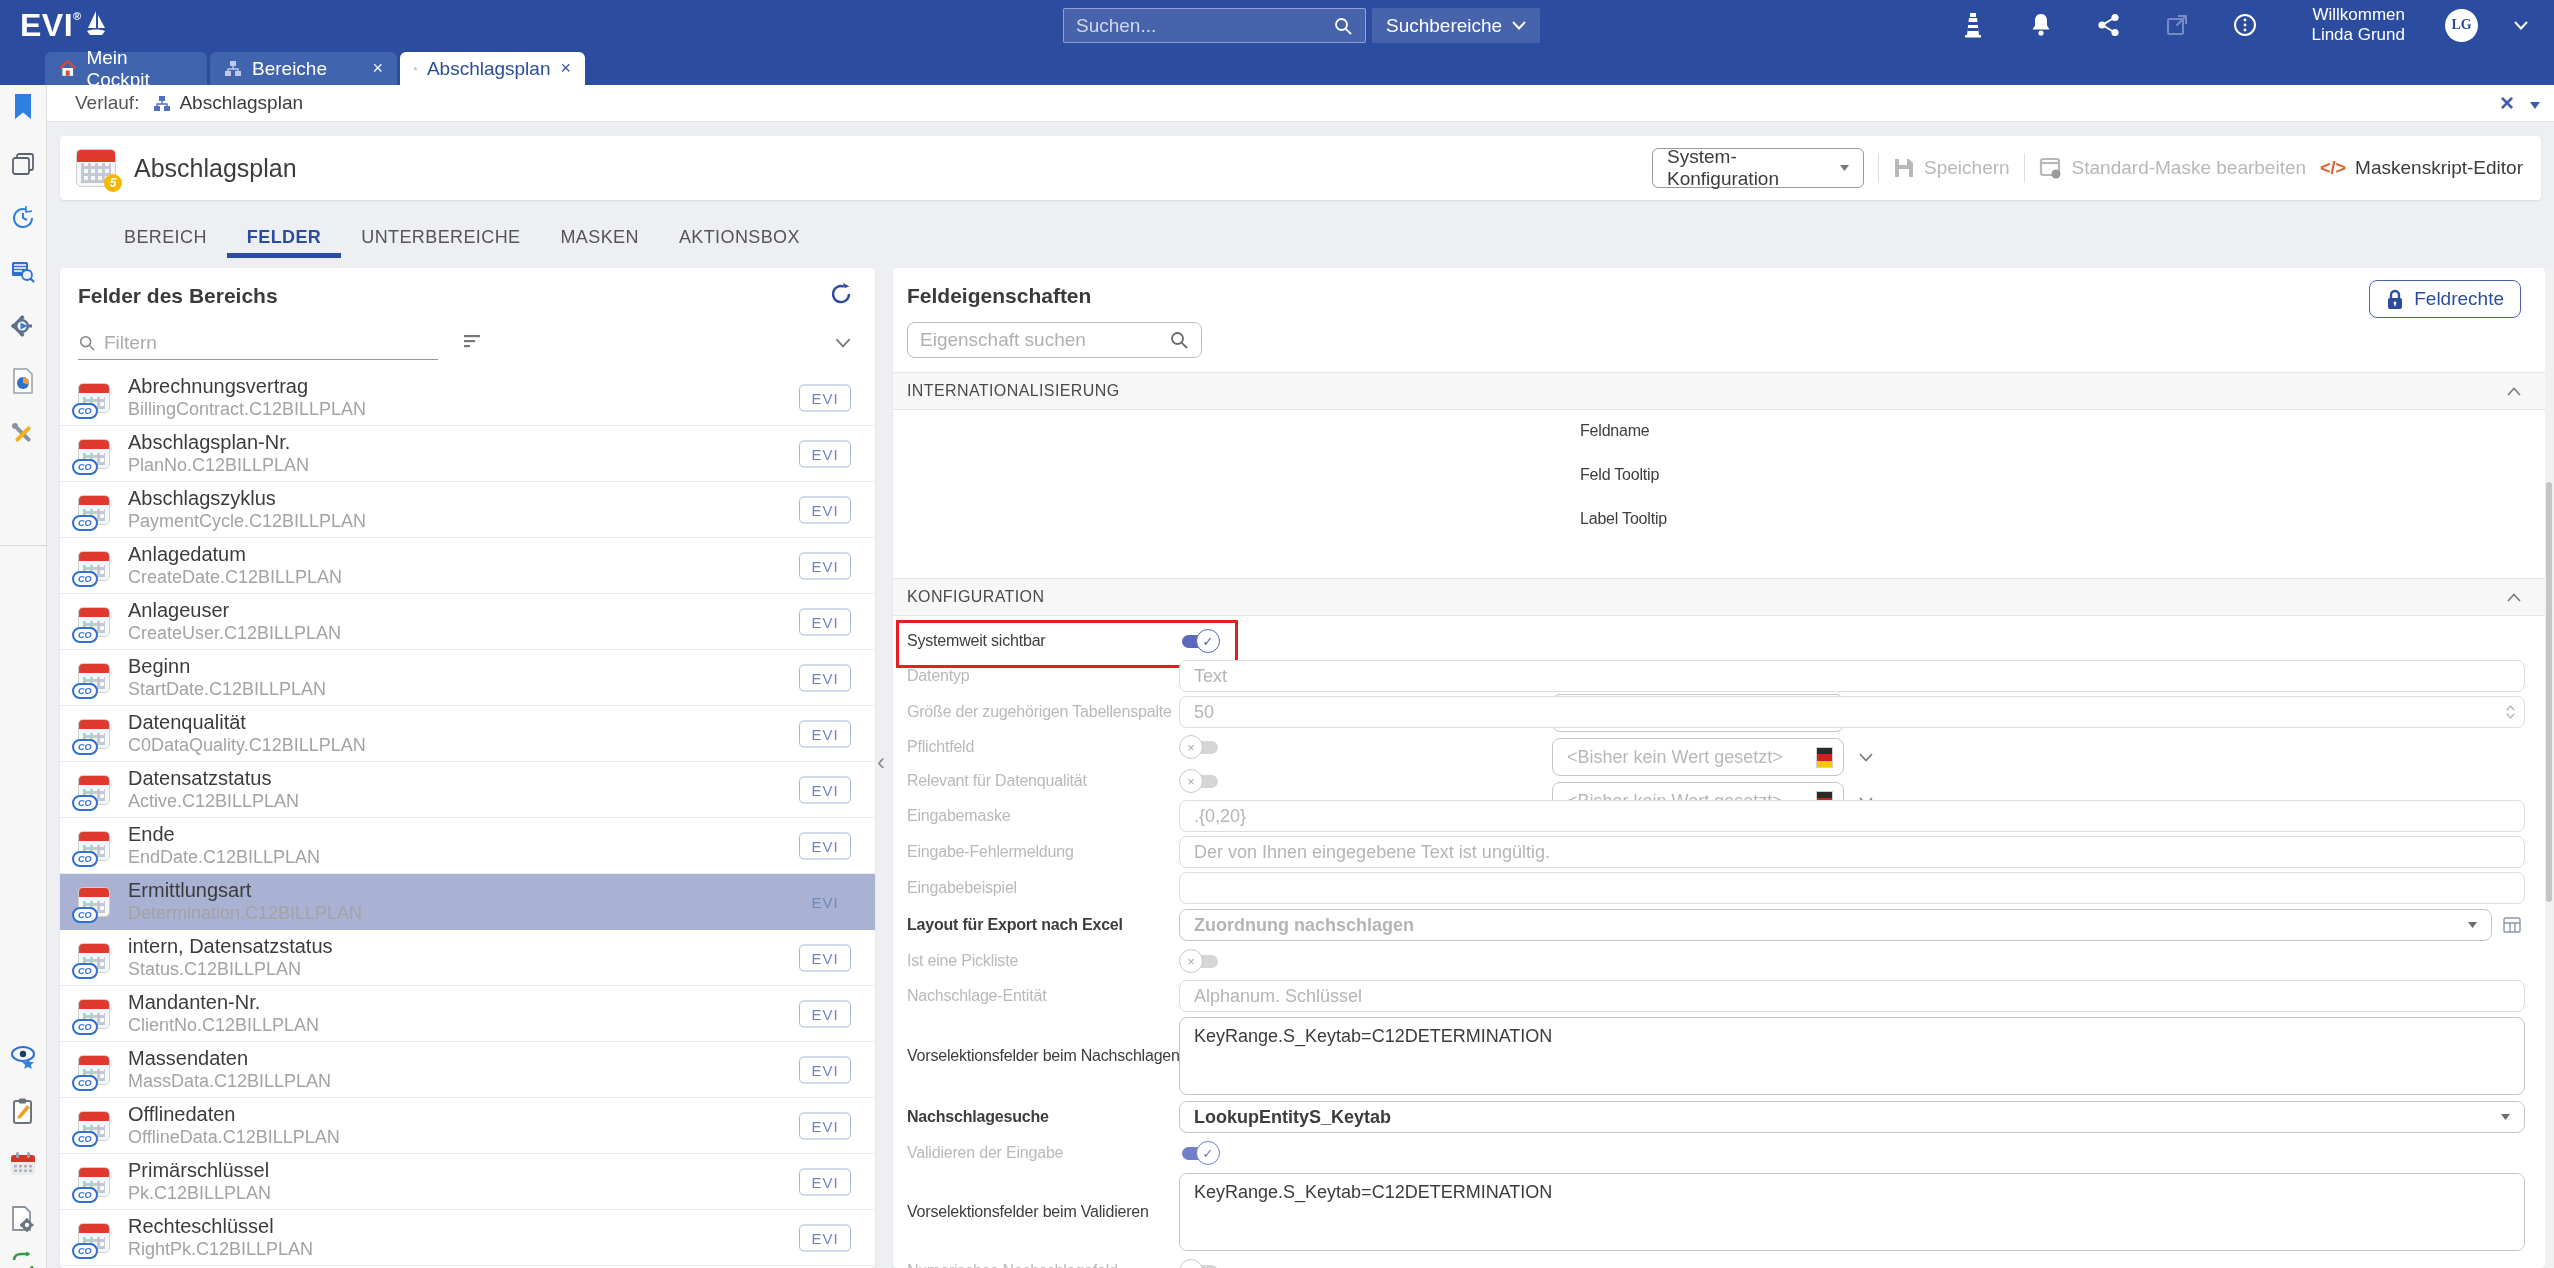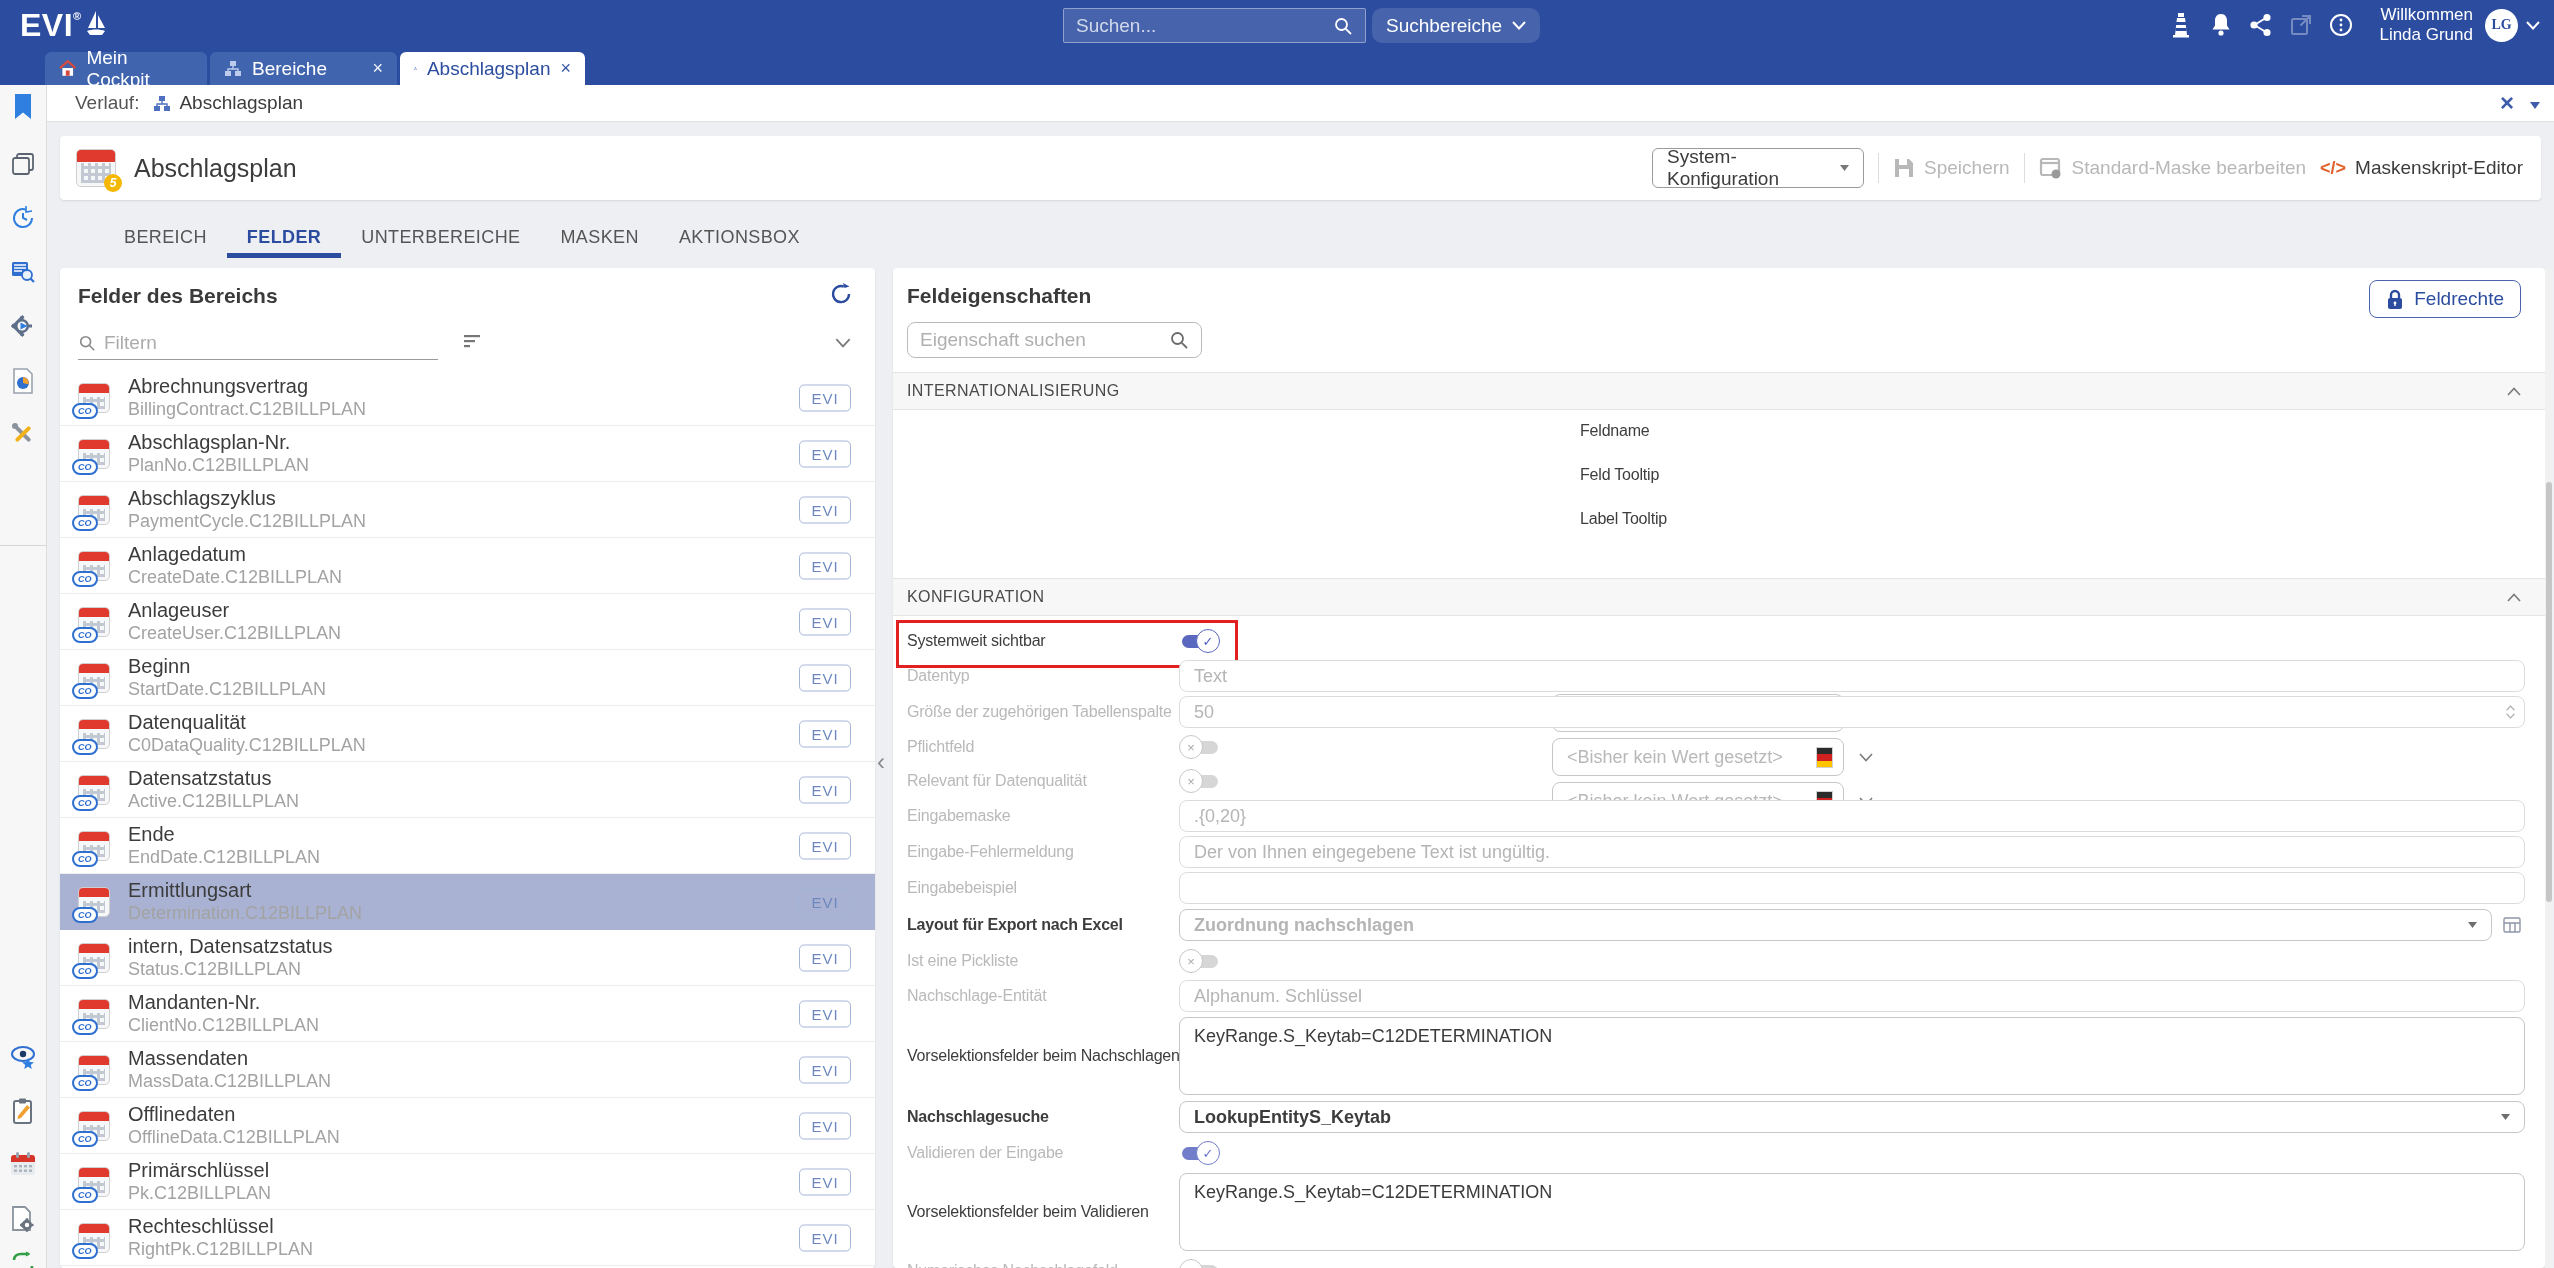--- a/index.html
+++ b/index.html
@@ -12,23 +12,23 @@
   .logo { position:absolute; left:20px; top:7px; color:#fff; font-size:32px; font-weight:bold;
     letter-spacing:.5px; display:flex; align-items:flex-start; }
   .logo sup { font-size:11px; margin-top:3px; }
   .logo svg { margin-left:2px; margin-top:2px; }
   .g-search { position:absolute; left:1063px; top:8px; width:303px; height:35px;
     background:rgba(255,255,255,.13); border:1px solid rgba(255,255,255,.4); border-radius:2px;
     display:flex; align-items:center; padding:0 12px; }
   .g-search input { flex:1; background:transparent; border:none; outline:none; color:#fff; font-size:19px; }
   .g-search input::placeholder { color:rgba(255,255,255,.75); }
   .scope-btn { position:absolute; left:1372px; top:8px; height:35px; padding:0 14px;
-    background:rgba(255,255,255,.13); border-radius:10px; display:flex; align-items:center; gap:10px;
+    background:rgba(255,255,255,.13); border-radius:2px; display:flex; align-items:center; gap:10px;
     color:#fff; font-size:19px; cursor:pointer; }
-  .hicons { position:absolute; right:0; top:0; height:50px; display:flex; align-items:center; }
+  .hicons { position:absolute; right:12px; top:0; height:50px; display:flex; align-items:center;gap:28px; }
   .hico { width:40px; display:flex; justify-content:center; cursor:pointer; }
   .hico.dim { opacity:.45; }
   .welcome { color:#fff; text-align:right; font-size:17px; line-height:20px; margin:0 12px 0 18px; }
   .avatar { width:33px; height:33px; border-radius:50%; background:#fff; color:#2b4c9f;
     font-size:14px; font-weight:bold; display:flex; align-items:center; justify-content:center;font-family:Liberation Serif, serif; }
   .av-chev { margin:0 14px 0 8px; }
 
   
   .tabbar { position:absolute; left:0; top:50px; width:2554px; height:35px; background:#2b4c9f; }
   .btab { position:absolute; top:2px; height:33px; border-radius:6px 6px 0 0; background:#4064ae;

